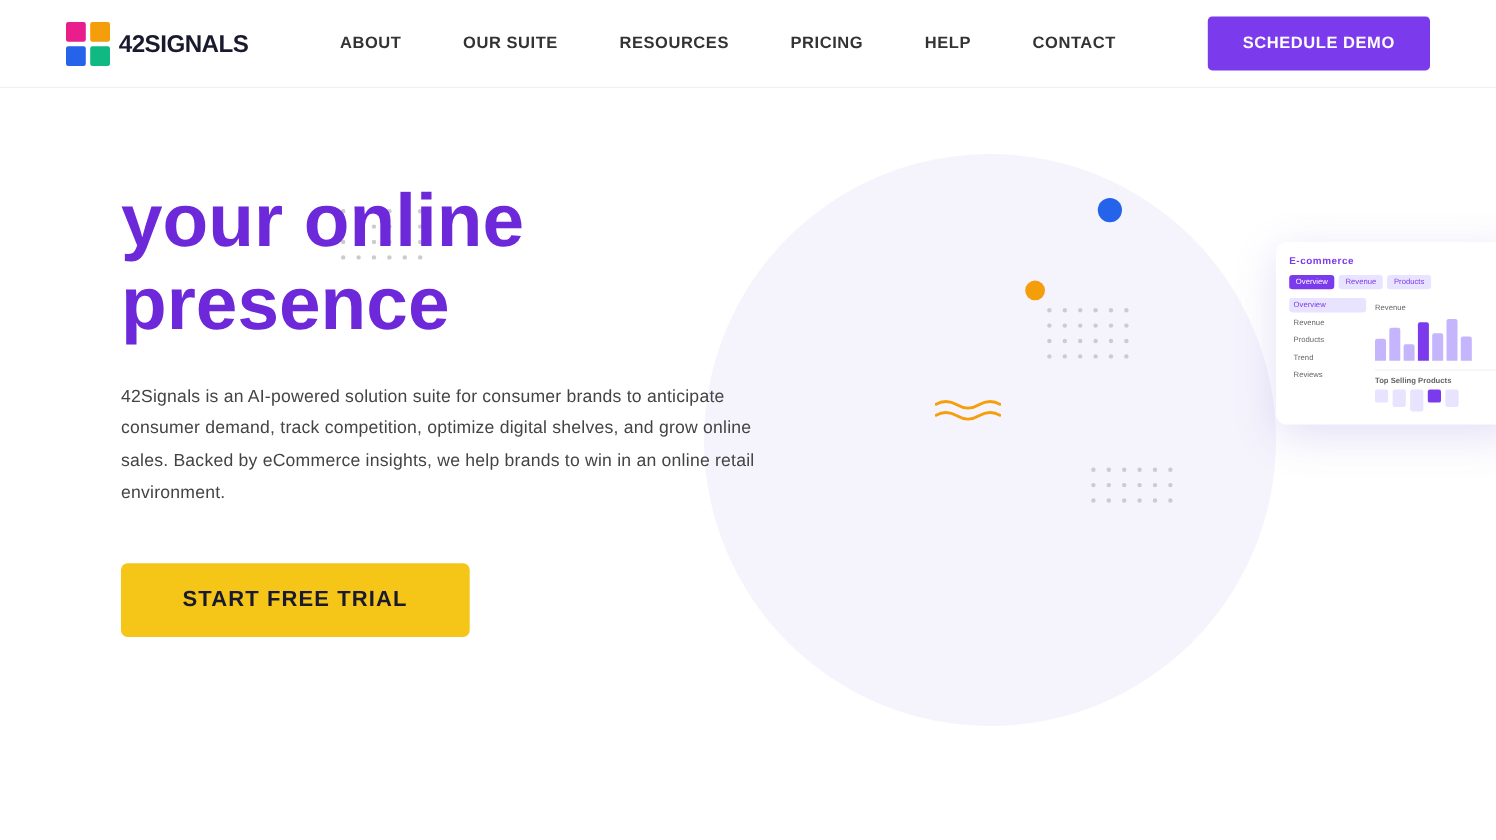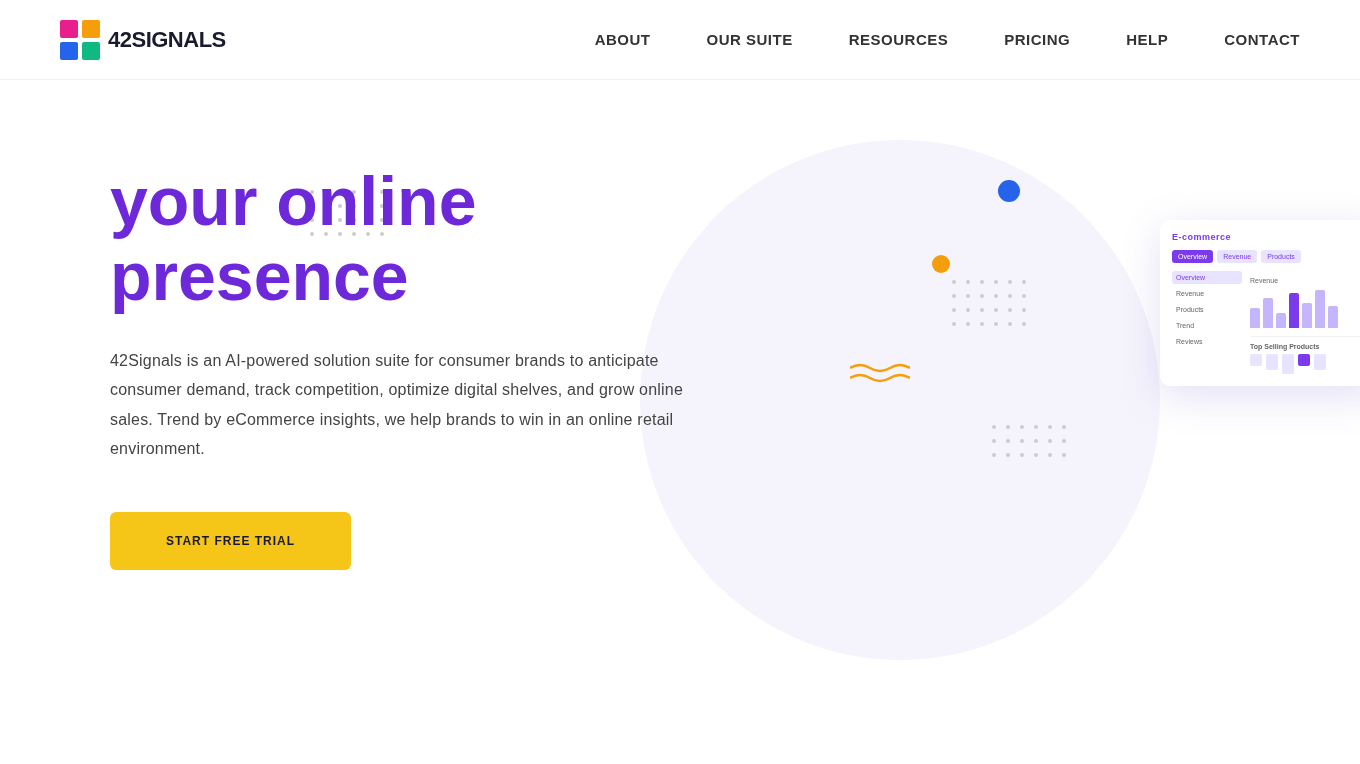--- a/index.html
+++ b/index.html
@@ -141,21 +141,21 @@
       max-width: 580px;
       letter-spacing: 0.2px;
     }
 
     .start-free-trial-btn {
       margin-top: 48px;
       background: #f5c518;
       color: #1a1a2e;
       border: none;
       padding: 22px 56px;
-      font-size: 12px;
+      font-size: 20px;
       font-weight: 800;
       letter-spacing: 1px;
       cursor: pointer;
       border-radius: 6px;
       text-transform: uppercase;
       display: inline-block;
     }
 
     
     .dots-topleft {
@@ -367,20 +367,21 @@
 
   <ul class="nav-links">
     <li><a href="#">ABOUT</a></li>
     <li><a href="#">OUR SUITE</a></li>
     <li><a href="#">RESOURCES</a></li>
     <li><a href="#">PRICING</a></li>
     <li><a href="#">HELP</a></li>
     <li><a href="#">CONTACT</a></li>
   </ul>
 
+  <button class="schedule-demo-btn">SCHEDULE DEMO</button>
 </nav>
 
 <section class="hero">
 
   <div class="hero-bg-circle"></div>
 
   <div class="dots-topleft">
     <div class="dots-grid">
       <div class="dot"></div>
         <div class="dot"></div>
@@ -519,17 +520,17 @@
               <div class="dash-tp-val med"></div>
             </div>
           </div>
         </div>
       </div>
     </div>
   </div>
 
   <div class="hero-content">
     <div class="hero-heading-sub">your online presence</div>
-    <p class="hero-description">42Signals is an AI-powered solution suite for consumer brands to anticipate consumer demand, track competition, optimize digital shelves, and grow online sales. Trend by eCommerce insights, we help brands to win in an online retail environment.</p>
+    <p class="hero-description">42Signals is an AI-powered solution suite for consumer brands to anticipate consumer demand, track competition, optimize digital shelves, and grow online sales. Backed by eCommerce insights, we help brands to win in an online retail environment.</p>
     <button class="start-free-trial-btn">START FREE TRIAL</button>
   </div>
 
 </section>
 
 </body></html>

